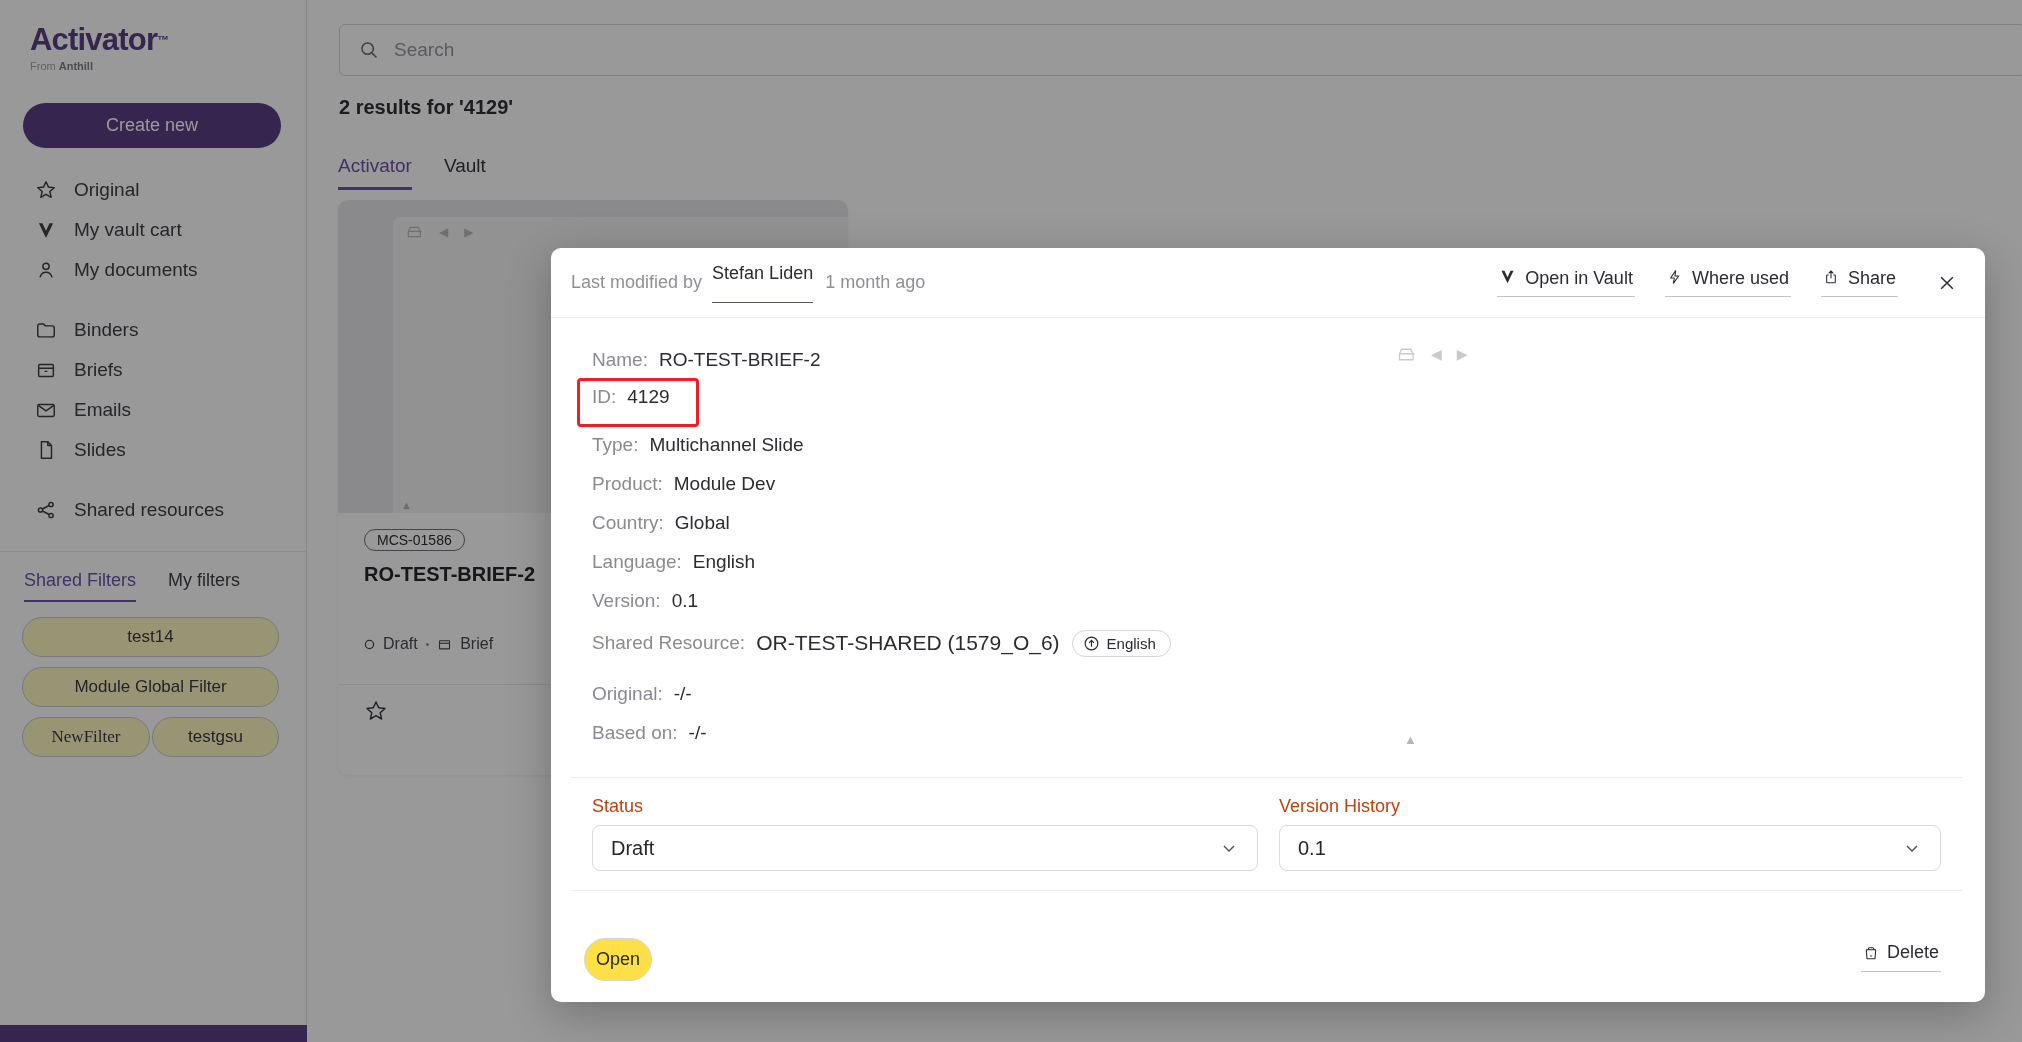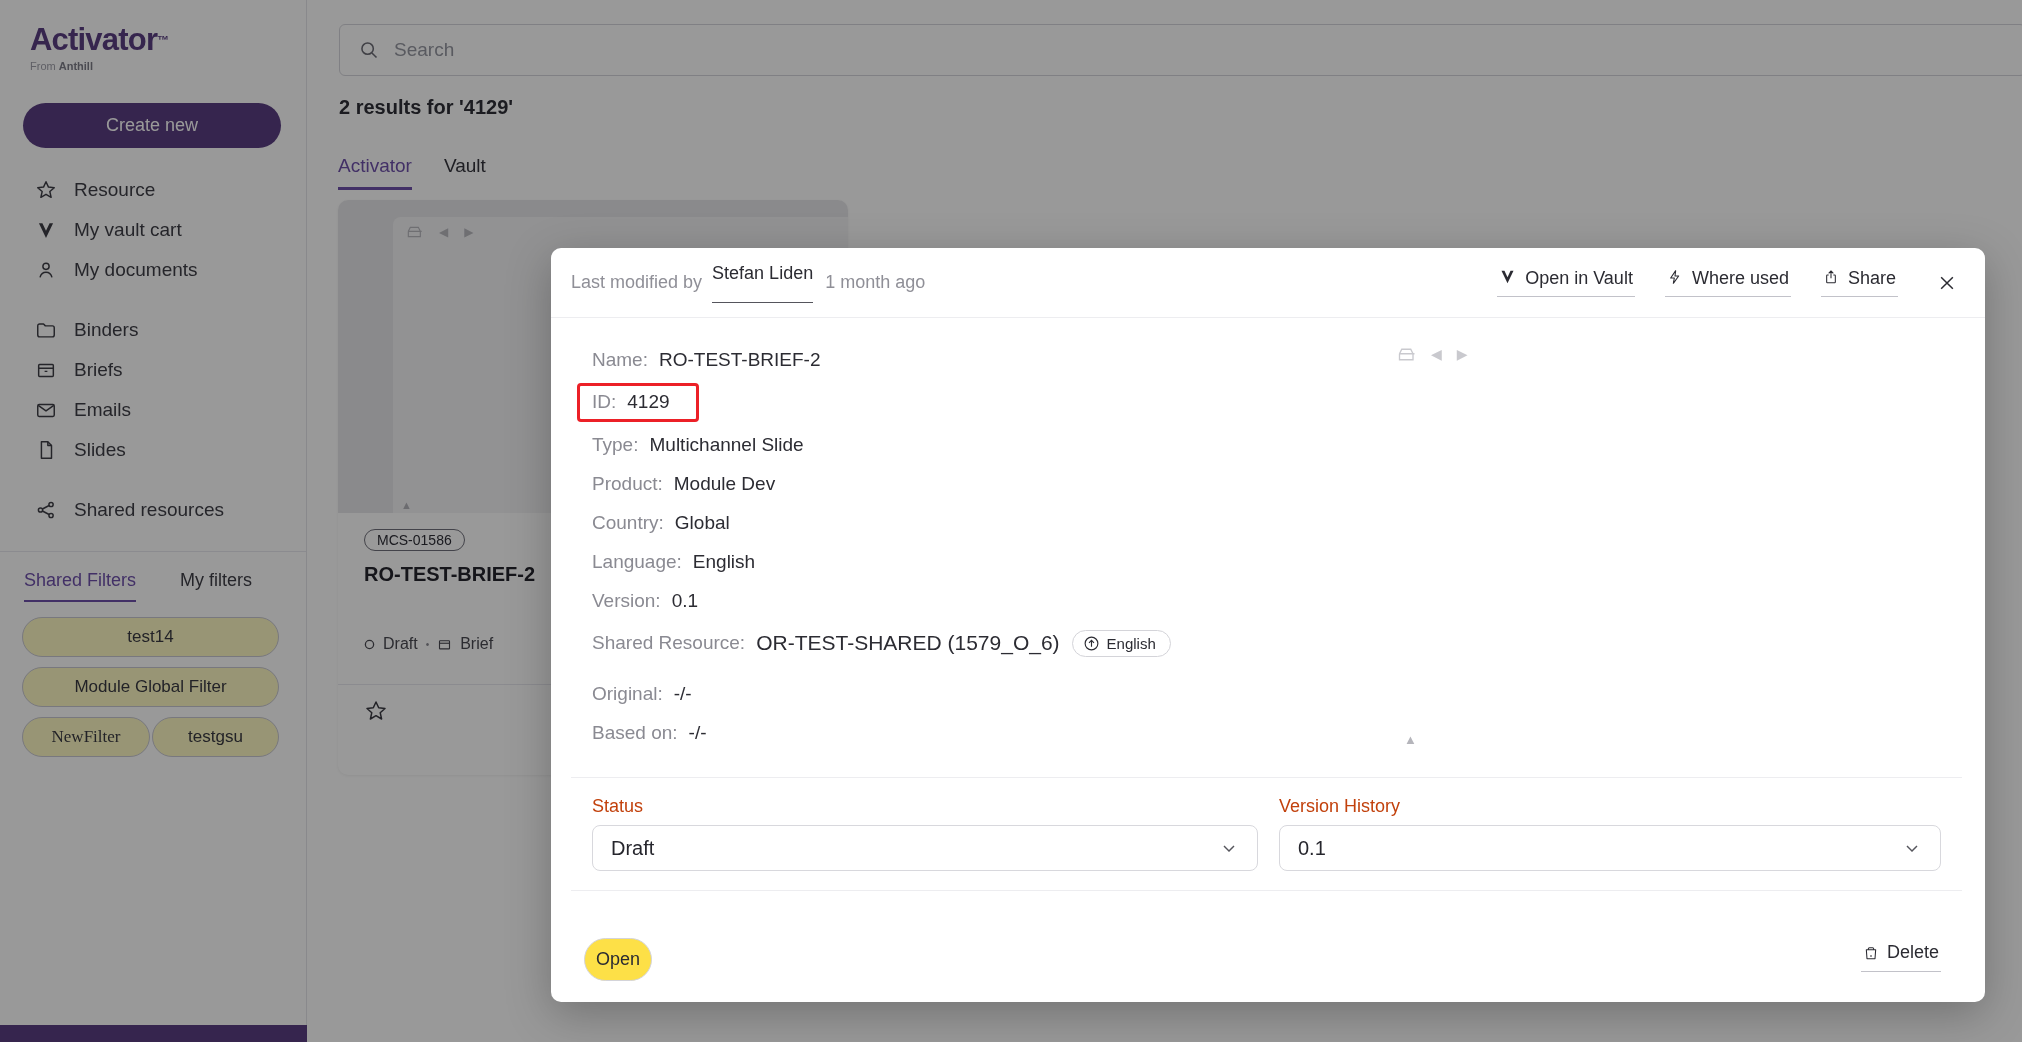--- a/index.html
+++ b/index.html
@@ -16,21 +16,21 @@
   .logo-sub b { color:#7d7d88; }
   .create-btn { position:absolute; left:23px; top:103px; width:258px; height:45px; border-radius:23px;
                 background:#5b3f82; color:#fff; font-size:18px; font-weight:500; border:none;
                 display:flex; align-items:center; justify-content:center; cursor:pointer; }
   .nav { position:absolute; left:0; top:170px; width:100%; }
   .nav-item { height:40px; display:flex; align-items:center; padding-left:34px; cursor:pointer;
               color:#3f3f47; font-size:19px; }
   .nav-item .nicon { width:24px; height:24px; margin-right:16px; display:flex; align-items:center; justify-content:center; }
   .nav-gap { height:20px; }
   .side-divider { position:absolute; left:0; top:551px; width:306px; height:1px; background:#e8e8ee; }
-  .filter-tabs { position:absolute; left:24px; top:570px; display:flex; gap:44px; }
+  .filter-tabs { position:absolute; left:24px; top:570px; display:flex; gap:32px; }
   .ftab { font-size:18px; color:#3f3f47; padding-bottom:9px; cursor:pointer; }
   .ftab.active { color:#6f51ab; border-bottom:2.5px solid #6f51ab; }
   .chip { position:absolute; border:1px solid #c9c9d2; border-radius:20px; display:flex; align-items:center;
           justify-content:center; font-size:17px; color:#3a3a42; background:#fef9c3; cursor:pointer; }
   .chip1 { left:22px; top:617px; width:257px; height:40px; }
   .chip2 { left:22px; top:667px; width:257px; height:40px; }
   .chip3 { left:22px; top:717px; width:128px; height:40px;font-family:Liberation Serif, serif; }
   .chip4 { left:152px; top:717px; width:127px; height:40px; }
   .side-bottom-bar { position:absolute; left:0; top:1025px; width:307px; height:17px; background:#5b3f82; }
 
@@ -74,21 +74,21 @@
   .hbtn { display:flex; gap:9px; font-size:18px; color:#2b2b32; background:none; border:none;
           border-bottom:1px solid #c2c2c9; padding:0 2px 7px 2px; cursor:pointer; }
   .close-x { width:22px; height:22px; cursor:pointer; margin-left:8px; display:flex; align-items:center; justify-content:center; }
 
   .modal-body { position:absolute; left:41px; top:92px; }
   .field-row { display:flex; align-items:center; height:39px; font-size:19px; }
   .flabel { color:#8a8a92; margin-right:11px; white-space:pre; }
   .fvalue { color:#2c2c33; }
   .red-box-row { height:46px; }
   .red-box { display:inline-flex; align-items:center; border:3px solid #ec2027; border-radius:4px;
-             padding:5px 26px 6px 12px; margin-left:-15px; }
+             padding:5px 26px 16px 12px; margin-left:-15px; }
   .sr-row { height:46px; }
   .sr-row .fvalue { font-size:21px; }
   .upgrade-btn { display:flex; align-items:center; gap:7px; margin-left:12px; border:1px solid #d4d4d9;
                  border-radius:15px; padding:4px 14px 4px 10px; font-size:15px; color:#2b2b32;
                  background:#fff; cursor:pointer; }
   .gap-before { margin-top:8px; }
 
   .slide-nav { position:absolute; left:847px; top:98px; display:flex; align-items:center; gap:15px; color:#c9c9ce; }
   .slide-nav .tri { font-size:14px; cursor:pointer; }
   .resize-tri { position:absolute; left:853px; top:484px; font-size:13px; color:#b5b5bb; }
@@ -126,21 +126,21 @@
     </div>
     <button class="create-btn">Create new</button>
 
     <nav class="nav">
       <div class="nav-item">
         <span class="nicon">
           <svg width="22" height="22" viewBox="0 0 24 24" fill="none" stroke="#3f3f47" stroke-width="1.6" stroke-linejoin="round">
               <path d="M12 3l2.7 5.8 6.3.7-4.8 4.2 1.4 6.3L12 16.7 6.4 20l1.4-6.3L3 9.5l6.3-.7z"></path>
             </svg>
         </span>
-        <span>Resource</span>
+        <span>Original</span>
       </div>
       <div class="nav-item">
         <span class="nicon">
           <svg width="20" height="20" viewBox="0 0 24 24" fill="#3f3f47">
               <path d="M3.5 4h4.2L12 13l4.3-9h4.2L12 21.5z"></path>
             </svg>
         </span>
         <span>My vault cart</span>
       </div>
       <div class="nav-item">

